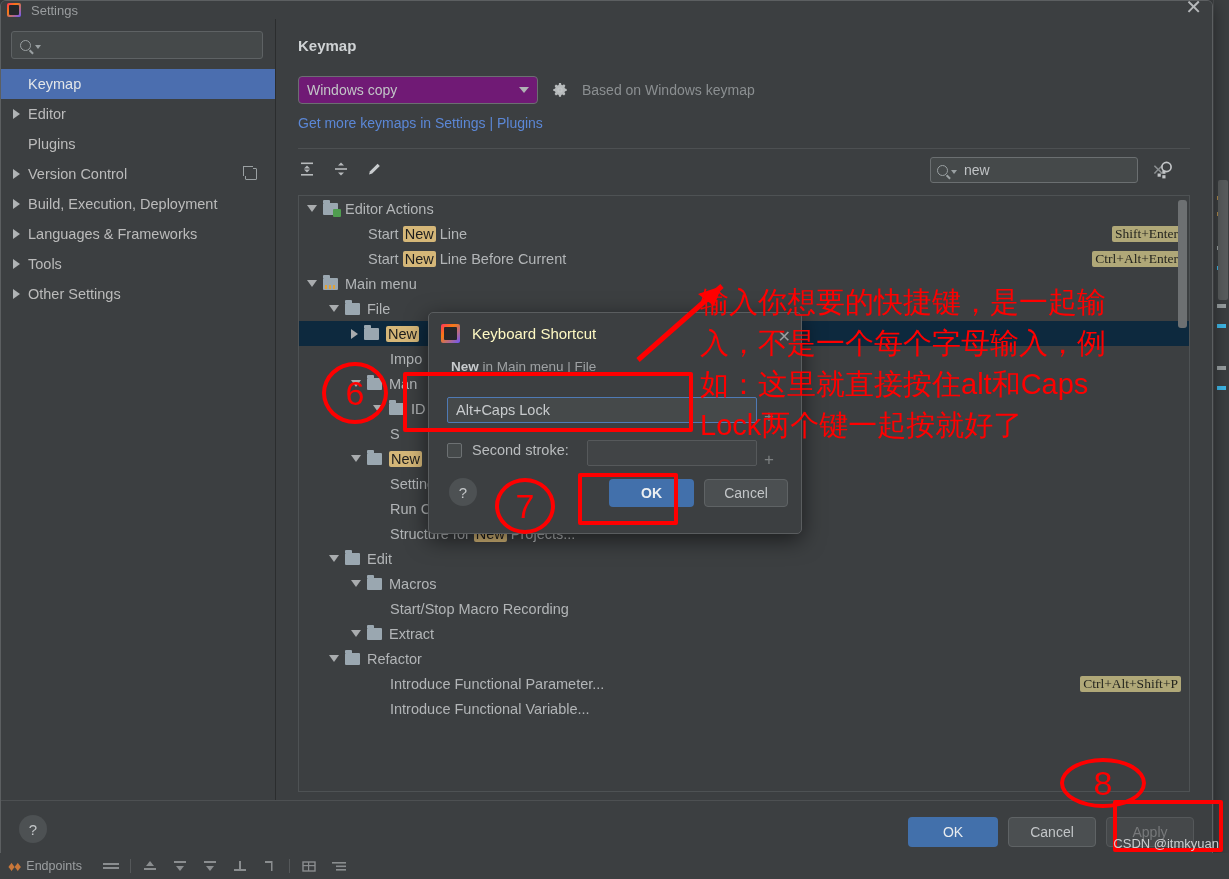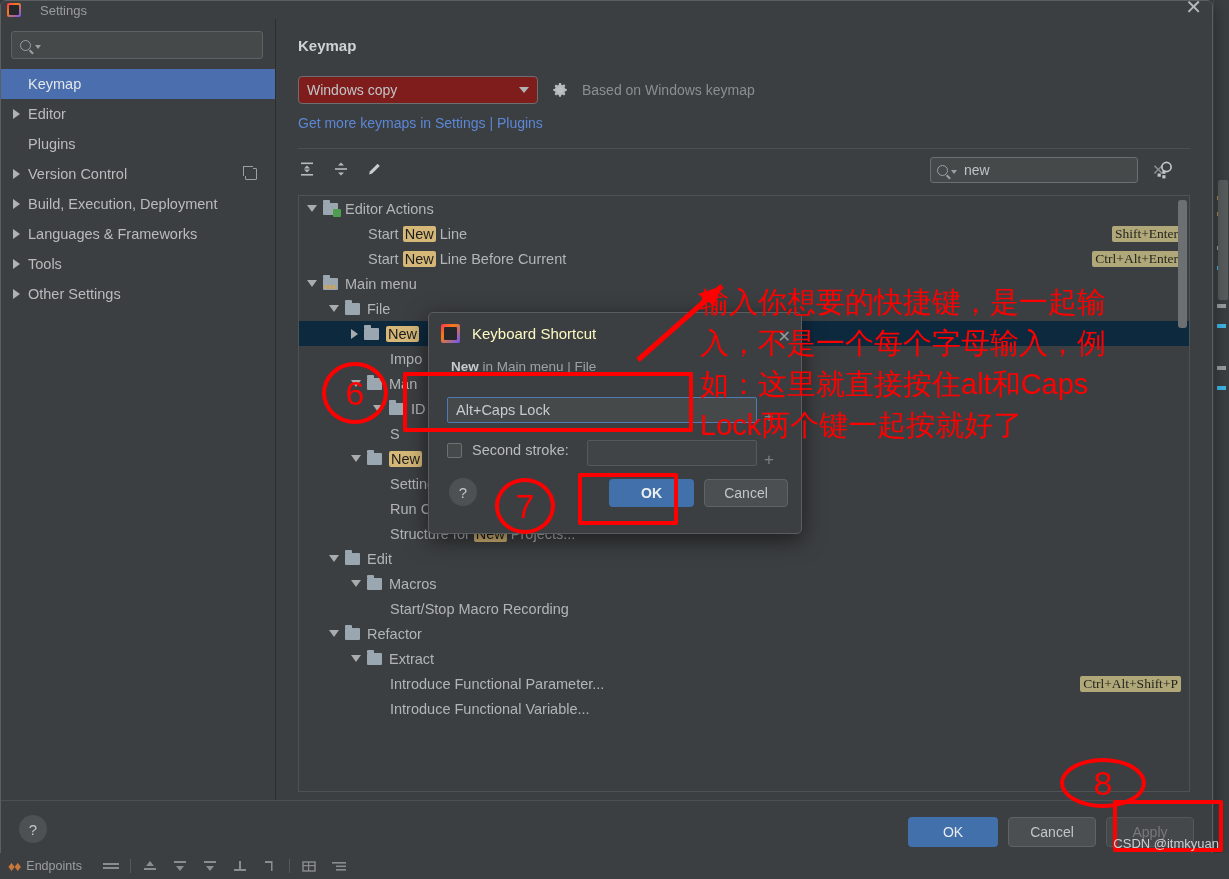--- a/index.html
+++ b/index.html
@@ -40,21 +40,21 @@
     width: 1213px; height: 859px;
     background: #3c3f41;
     border: 1px solid #5c5f61;
     border-radius: 6px;
     box-shadow: 0 4px 18px rgba(0,0,0,0.45);
     overflow: hidden;
   }
   .titlebar {
     height: 18px;
     background: #3c3f41;
-    display: flex; align-items: center; gap: 19px;
+    display: flex; align-items: center; gap: 10px;
     padding-left: 6px;
     position: relative;
   }
   .title-text {
     color: #9a9d9f; font-size: 13px;
   }
   .ij-logo {
     width: 14px; height: 14px; border-radius: 2px;
     background: linear-gradient(135deg,#fe315d 0%,#f97a12 35%,#6b57ff 100%);
     position: relative; flex: none;
@@ -129,21 +129,21 @@
   }
 
   
   .main {
     flex: 1; background: #3c3f41; padding: 18px 22px 0 22px;
     position: relative;
   }
   .panel-title { color: #cfd2d4; font-size: 15px; font-weight: bold; }
   .keymap-row { display: flex; align-items: center; gap: 14px; margin-top: 22px; }
   .combo {
-    width: 240px; height: 28px; background: #7f1d1d;
+    width: 240px; height: 28px; background: #701a75;
     border: 1px solid #6b6f71; border-radius: 4px;
     display: flex; align-items: center; padding: 0 8px;
     color: #c2c5c7; font-size: 14px; justify-content: space-between;
   }
   .combo .caret {
     width: 0; height: 0;
     border-left: 5px solid transparent; border-right: 5px solid transparent;
     border-top: 6px solid #b0b3b5;
   }
   .gear { position: relative; width: 16px; height: 16px; }
@@ -537,29 +537,29 @@
               </div>
               <div class="kt-row" style="padding-left: 52px;">
                 <span class="tri "></span>
                 <span class="folder"></span>
                 <span>Macros</span>
               </div>
               <div class="kt-row" style="padding-left: 74px;">
                 <span class="tri none"></span>
                 <span>Start/Stop Macro Recording</span>
               </div>
+              <div class="kt-row" style="padding-left: 52px;">
+                <span class="tri "></span>
+                <span class="folder"></span>
+                <span>Extract</span>
+              </div>
               <div class="kt-row" style="padding-left: 30px;">
                 <span class="tri "></span>
                 <span class="folder"></span>
                 <span>Refactor</span>
-              </div>
-              <div class="kt-row" style="padding-left: 52px;">
-                <span class="tri "></span>
-                <span class="folder"></span>
-                <span>Extract</span>
               </div>
               <div class="kt-row" style="padding-left: 74px;">
                 <span class="tri none"></span>
                 <span>Introduce Functional Parameter...</span>
                 <span class="kt-shortcut">Ctrl+Alt+Shift+P</span>
               </div>
               <div class="kt-row" style="padding-left: 74px;">
                 <span class="tri none"></span>
                 <span>Introduce Functional Variable...</span>
               </div>

